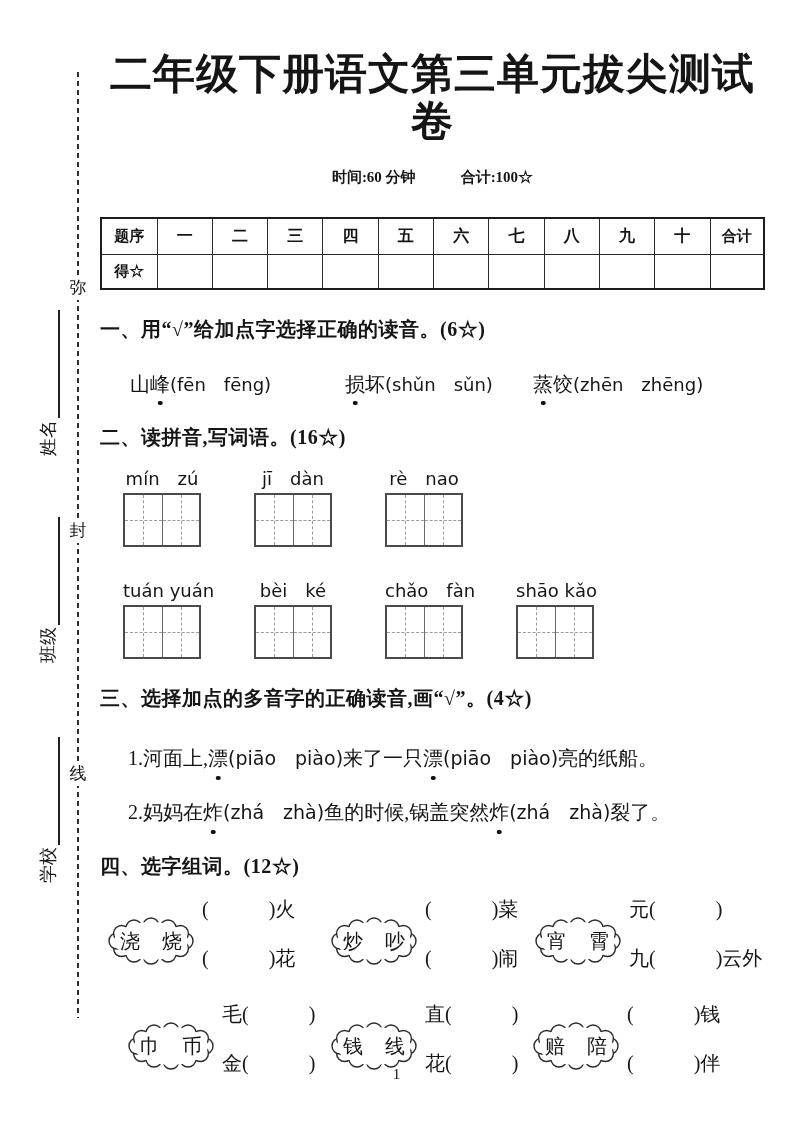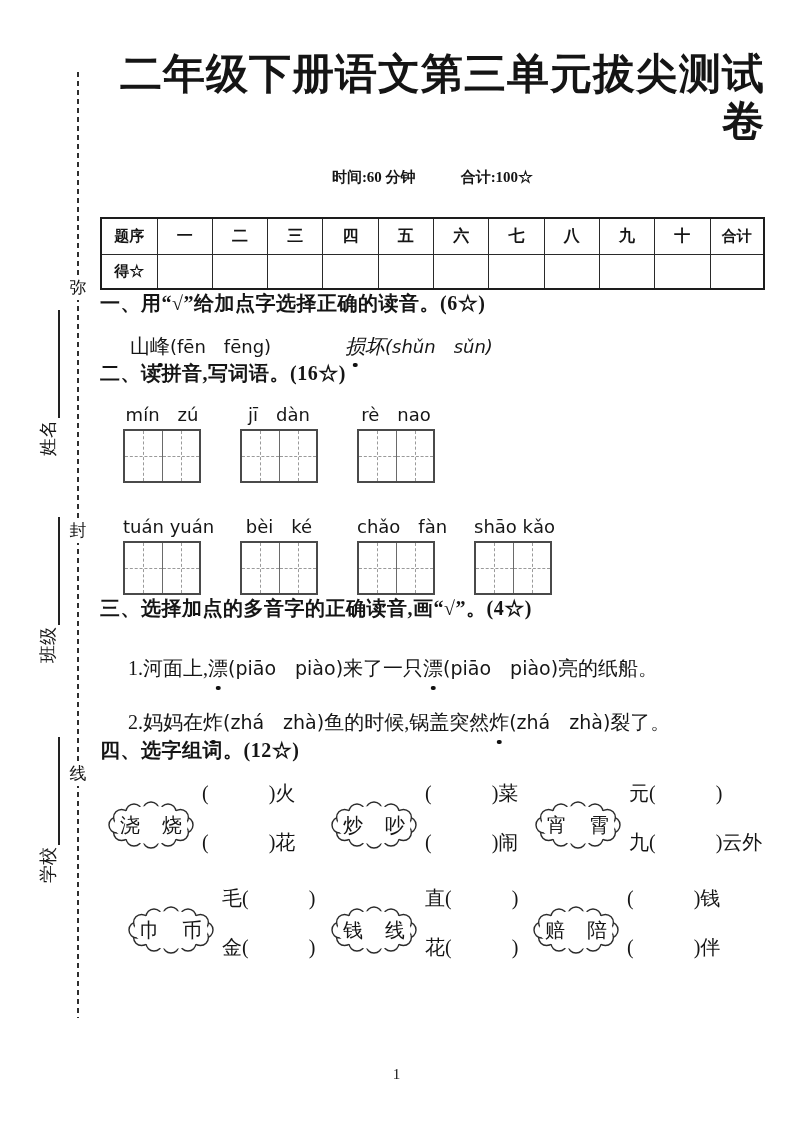--- a/index.html
+++ b/index.html
@@ -13,49 +13,49 @@
     font-size:17px;background:#fff;padding:4px 0;line-height:1;}
   .vfield{position:absolute;width:150px;height:24px;
     transform:rotate(-90deg);transform-origin:50% 50%;
     display:flex;align-items:flex-end;font-size:18px;white-space:nowrap;}
   .vfield .blank{display:inline-block;width:108px;height:15px;
     border-bottom:2px solid #222;margin-left:2px;}
 
   
   .main{position:absolute;left:100px;top:0;width:665px;}
 
-  .title{margin:50px 0 0 0;text-align:right;font-size:42px;line-height:1.12;
+  .title{margin:50px 0 0 0;text-align:center;font-size:42px;line-height:1.12;
     font-weight:900;font-family:"Liberation Sans",sans-serif;letter-spacing:1px;}
   .subtitle{margin-top:24px;text-align:center;font-size:15px;font-weight:700;}
   .subtitle span + span{margin-left:45px;}
 
   table.score{margin-top:30px;width:100%;border-collapse:collapse;
     border:2px solid #1d1d1d;table-layout:fixed;}
   table.score td{border:1.5px solid #2a2a2a;text-align:center;
     font-size:16px;font-weight:700;}
   table.score tr.hd td{height:33px;}
   table.score tr.sc td{height:31px;}
   table.score col.c-first{width:56px;}
   table.score col.c-last{width:54px;}
 
-  .sec-head{font-size:20px;font-weight:700;letter-spacing:.5px;}
-
-  
-  .s1row{display:flex;margin:16px 0 0 30px;font-size:20px;}
+  .sec-head{margin-top:26px;font-size:20px;font-weight:700;letter-spacing:.5px;}
+
+  
+  .s1row{display:flex;margin:28px 0 0 30px;font-size:20px;}
   .s1row .it{white-space:nowrap;}
   .s1row .it:nth-child(1){width:215px;}
-  .s1row .it:nth-child(2){width:188px;font-style:italic;}
+  .s1row .it:nth-child(2){width:188px;}
   .py{font-family:"DejaVu Sans",sans-serif;font-size:18px;}
 
   .dot{position:relative;display:inline-block;}
   .dot::after{content:"";position:absolute;left:50%;bottom:-7px;
     transform:translateX(-50%);width:4.5px;height:4.5px;border-radius:50%;background:#111;}
 
   
-  .pyrow{display:flex;gap:39px;margin:16px 0 0 23px;}
+  .pyrow{display:flex;gap:53px;margin:16px 0 0 23px;}
   .pygrp{width:78px;}
   .pygrp .pin{text-align:center;font-family:"DejaVu Sans",sans-serif;
     font-size:18px;height:26px;line-height:24px;white-space:nowrap;}
   .tzbox{display:flex;width:78px;height:54px;border:2px solid #4a4a4a;box-sizing:border-box;}
   .tzcell{flex:1;position:relative;}
   .tzcell + .tzcell{border-left:1.5px solid #6a6a6a;}
   .tzcell::before{content:"";position:absolute;left:0;right:0;top:50%;
     border-top:1px dashed #9a9a9a;}
   .tzcell::after{content:"";position:absolute;top:0;bottom:0;left:50%;
     border-left:1px dashed #9a9a9a;}
@@ -153,20 +153,21 @@
       <td></td>
       <td></td>
     </tr>
   </tbody>
     </table>
 
   <div class="sec-head">一、用“√”给加点字选择正确的读音。(6☆)</div>
   <div class="s1row">
     <span class="it"><span>山</span><span class="dot">峰</span><span></span><span class="py">(fēn　fēng)</span></span>
     <span class="it"><span></span><span class="dot">损</span><span>坏</span><span class="py">(shǔn　sǔn)</span></span>
+    <span class="it"><span></span><span class="dot">蒸</span><span>饺</span><span class="py">(zhēn　zhēng)</span></span>
   </div>
 
   <div class="sec-head" style="">二、读拼音,写词语。(16☆)</div>
   <div class="pyrow">
     <div class="pygrp">
       <div class="pin">mín　zú</div>
       <div class="tzbox">
           <div class="tzcell"></div>
           <div class="tzcell"></div>
         </div>

